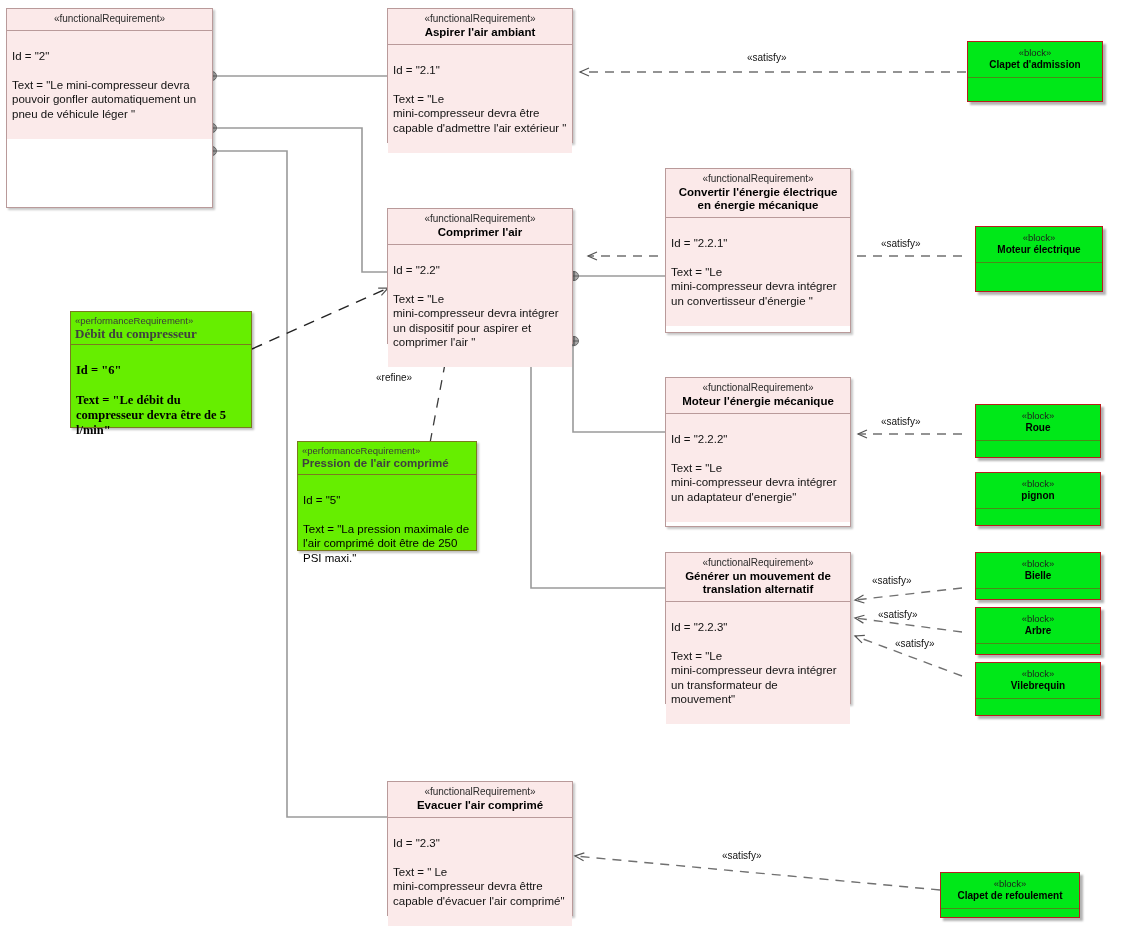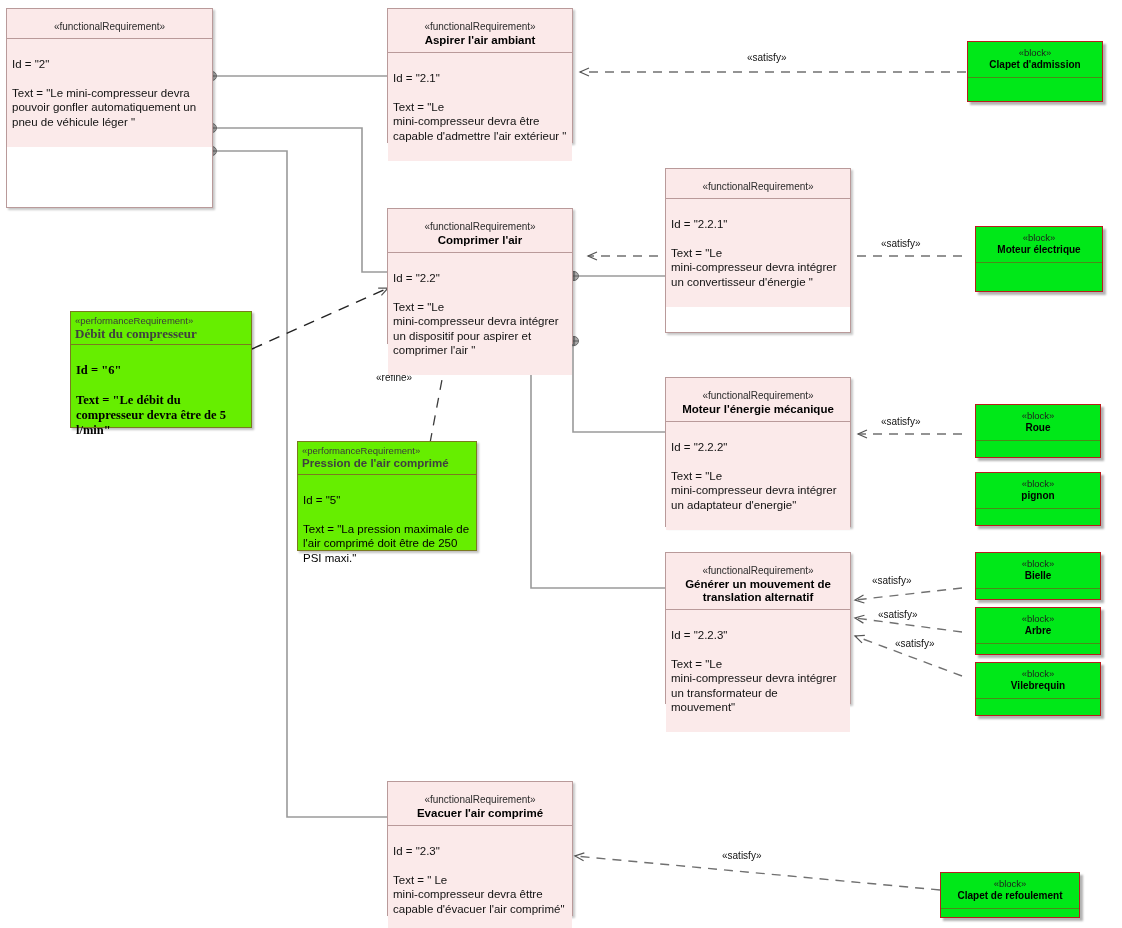--- a/index.html
+++ b/index.html
@@ -3,21 +3,21 @@
 <meta charset="utf-8">
 <style>
   html,body{margin:0;padding:0;background:#ffffff;}
   #canvas{position:relative;width:1122px;height:928px;background:#ffffff;
     font-family:"Liberation Sans",sans-serif;overflow:hidden;}
 
   
   .req{position:absolute;box-sizing:border-box;border:1px solid #b99a9a;
        background:#ffffff;box-shadow:2px 2px 2px rgba(0,0,0,.22);}
   .req .hdr{background:#fbe9e9;border-bottom:1px solid #b99a9a;
-       padding:12px 5px 5px 5px;text-align:center;}
+       padding:4px 5px 5px 5px;text-align:center;}
   .req .stereo{font-size:10px;color:#2b2b2b;line-height:12px;}
   .req .name{font-size:11.5px;font-weight:bold;color:#000;line-height:13px;margin-top:1px;}
   .req .body{background:#fbeaea;padding:3px 5px;font-size:11.5px;color:#111;
        line-height:14.5px;white-space:pre-line;}
 
   
   .perf{position:absolute;box-sizing:border-box;border:1px solid #7a7a20;
        background:#66ee00;box-shadow:2px 2px 2px rgba(0,0,0,.25);}
   .perf .hdr{border-bottom:1px solid #7a7a20;padding:3px 4px 4px 4px;}
   .perf .stereo{font-size:9.5px;color:#3a3a3a;line-height:11px;}
@@ -141,20 +141,21 @@
     <div class="body">
       <div>Id = "2.2"</div>
       <div>Text = "Le
 mini-compresseur devra intégrer un dispositif pour aspirer et comprimer l'air "</div>
     </div>
   </div>
 
   <div class="req" style="left:665px;top:168px;width:186px;height:165px;">
     <div class="hdr">
       <div class="stereo">«functionalRequirement»</div>
+      <div class="name">Convertir l'énergie électrique en énergie mécanique</div>
     </div>
     <div class="body">
       <div>Id = "2.2.1"</div>
       <div>Text = "Le
 mini-compresseur devra intégrer un convertisseur d'énergie "</div>
     </div>
   </div>
 
   <div class="req" style="left:665px;top:377px;width:186px;height:150px;">
     <div class="hdr">

